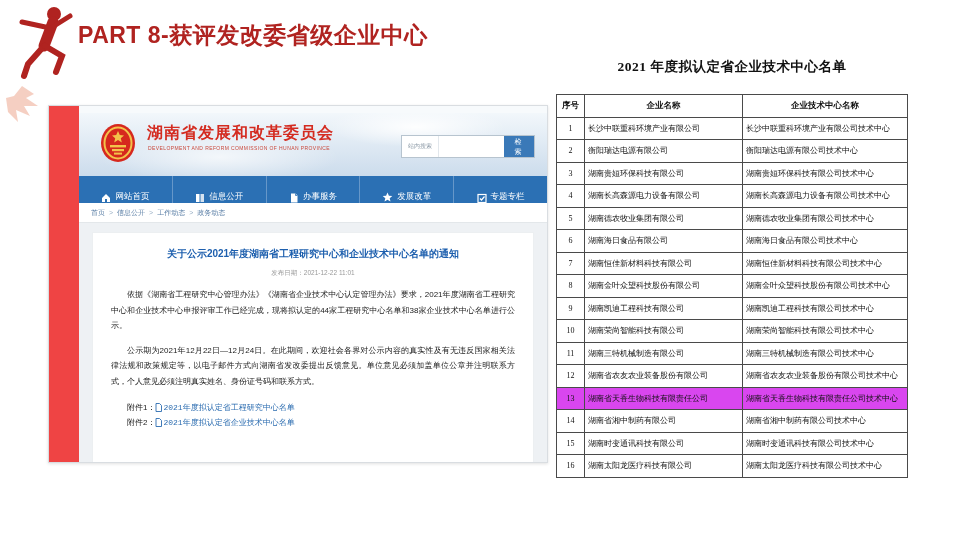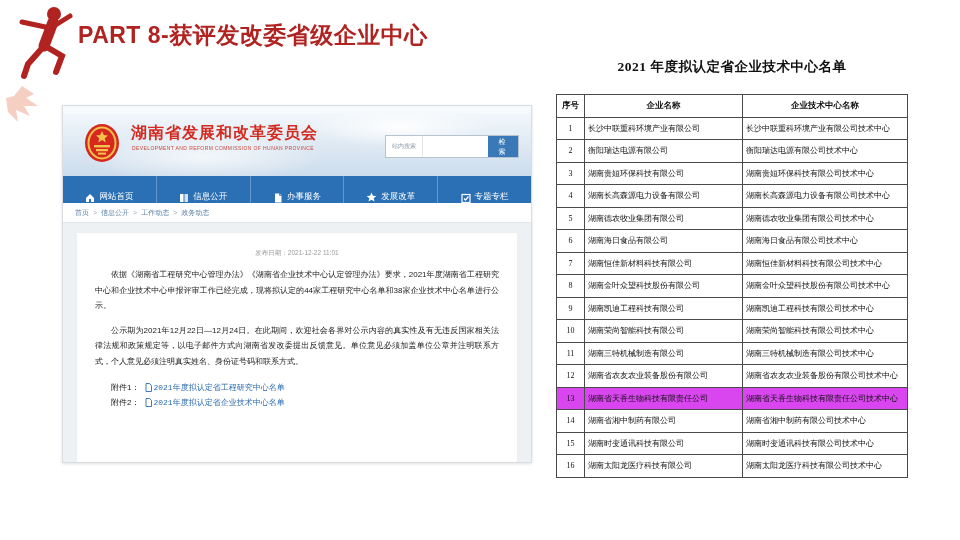--- a/index.html
+++ b/index.html
@@ -4,21 +4,21 @@
 <style>
   html,body{margin:0;padding:0;background:#fff;}
   body{font-family:"Liberation Sans",sans-serif;}
   #slide{position:relative;width:960px;height:540px;background:#ffffff;overflow:hidden;}
 
   
   .slide-title{position:absolute;left:78px;top:20px;font-size:23px;font-weight:bold;color:#b02320;letter-spacing:.5px;white-space:nowrap;}
   .runner-wrap{position:absolute;left:4px;top:2px;width:80px;height:145px;}
 
   
-  .webpage{position:absolute;left:62px;top:105px;width:468px;height:356px;background:#0ea5e9;border:1px solid #d9dde1;box-shadow:0 1px 3px rgba(0,0,0,.12);overflow:hidden;}
+  .webpage{position:absolute;left:48px;top:105px;width:468px;height:356px;background:#ef4444;border:1px solid #d9dde1;box-shadow:0 1px 3px rgba(0,0,0,.12);overflow:hidden;padding-left:30px;}
   .wp-topstrip{height:7px;background:#f7fafc;}
   .wp-header{position:relative;height:63px;
     background:
       radial-gradient(90px 20px at 72% 22%, rgba(255,255,255,.95), rgba(255,255,255,0)),
       radial-gradient(120px 26px at 30% 70%, rgba(255,255,255,.7), rgba(255,255,255,0)),
       linear-gradient(#f2f7fb, #ccdcec);}
   .emblem{position:absolute;left:18px;top:8px;width:42px;height:46px;}
   .site-name{position:absolute;left:68px;top:10px;font-size:16px;font-weight:bold;color:#d42b20;letter-spacing:1px;white-space:nowrap;}
   .site-name-en{position:absolute;left:69px;top:32px;font-size:5px;color:#c8483c;letter-spacing:.4px;white-space:nowrap;}
   .search-box{position:absolute;right:12px;top:22px;width:132px;height:21px;background:#fff;border:1px solid #b7c4cf;display:flex;align-items:stretch;}
@@ -34,21 +34,21 @@
   .breadcrumb{height:19px;background:#fff;border-bottom:1px solid #e3e7ea;display:flex;align-items:center;padding:0 12px;font-size:7px;color:#5b7fa6;gap:4px;}
   .crumb{cursor:pointer;}
   .crumb-sep{color:#9ab0c6;}
 
   .wp-body{position:relative;height:240px;background:#eef1f4;padding:9px 13px;}
   .article-card{background:#fff;height:100%;border:1px solid #eceff1;box-sizing:border-box;padding:8px 18px 0 18px;}
   .article-title{text-align:center;font-size:10px;font-weight:bold;color:#1d5fae;margin-top:6px;line-height:1.4;}
   .article-date{text-align:center;font-size:6.5px;color:#999;margin-top:8px;}
   .article-para{font-size:8px;color:#222;line-height:1.95;text-indent:2em;margin-top:9px;text-align:justify;}
   .attachments{margin-top:10px;font-size:8px;line-height:1.9;}
-  .attach-row{display:flex;align-items:center;gap:6px;padding-left:2em;}
+  .attach-row{display:flex;align-items:center;gap:0;padding-left:2em;}
   .attach-label{color:#222;}
   .attach-link{color:#2b6cb0;cursor:pointer;text-decoration:none;display:inline-flex;align-items:center;gap:1px;font-family:Liberation Mono, monospace;}
 
   
   .table-panel{position:absolute;left:556px;top:58px;width:352px;font-family:"Liberation Serif",serif;}
   .table-title{text-align:center;font-size:13.5px;font-weight:bold;color:#111;margin-bottom:18px;letter-spacing:.5px;}
   table.center-table{border-collapse:collapse;table-layout:fixed;width:352px;}
   .center-table th,.center-table td{border:1px solid #4a4a4a;font-size:8px;color:#111;padding:0 3px;height:21.5px;overflow:hidden;white-space:nowrap;}
   .center-table th{font-weight:bold;text-align:center;font-size:8.5px;}
   .center-table td:first-child{text-align:center;}
@@ -144,20 +144,21 @@
       <span class="crumb-sep">&gt;</span>
       <span class="crumb">信息公开</span>
       <span class="crumb-sep">&gt;</span>
       <span class="crumb">工作动态</span>
       <span class="crumb-sep">&gt;</span>
       <span class="crumb">政务动态</span>
     </div>
 
     <div class="wp-body">
       <div class="article-card">
+        <div class="article-title">关于公示2021年度湖南省工程研究中心和企业技术中心名单的通知</div>
         <div class="article-date">发布日期：2021-12-22 11:01</div>
         <div class="article-para">依据《湖南省工程研究中心管理办法》《湖南省企业技术中心认定管理办法》要求，2021年度湖南省工程研究中心和企业技术中心申报评审工作已经完成，现将拟认定的44家工程研究中心名单和38家企业技术中心名单进行公示。</div>
         <div class="article-para">公示期为2021年12月22日—12月24日。在此期间，欢迎社会各界对公示内容的真实性及有无违反国家相关法律法规和政策规定等，以电子邮件方式向湖南省发改委提出反馈意见。单位意见必须加盖单位公章并注明联系方式，个人意见必须注明真实姓名、身份证号码和联系方式。</div>
         <div class="attachments">
           <div class="attach-row">
             <span class="attach-label">附件1：</span>
             <a class="attach-link">
               <svg width="7" height="9" viewBox="0 0 7 9">
                   <path d="M1 0.5 H4.5 L6.5 2.5 V8.5 H1 Z" fill="none" stroke="#2b6cb0" stroke-width=".9"></path>
                 </svg>

